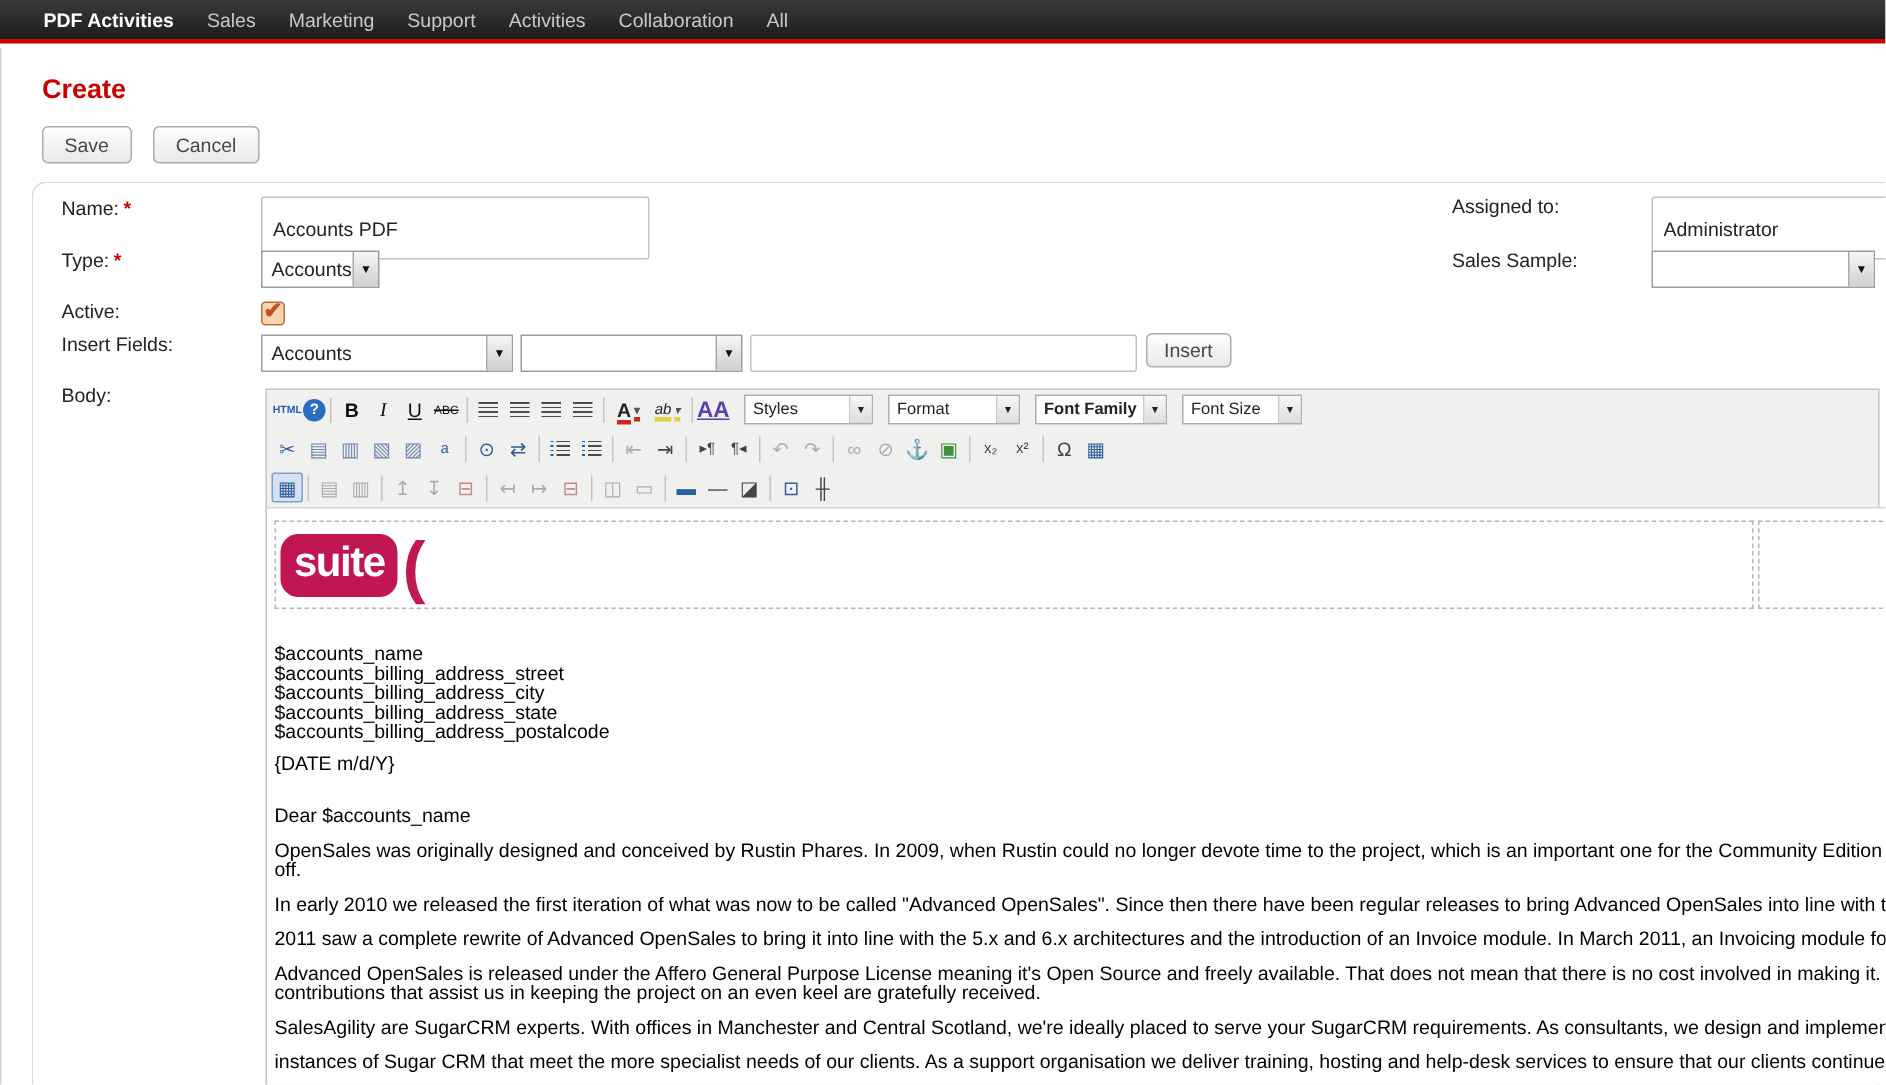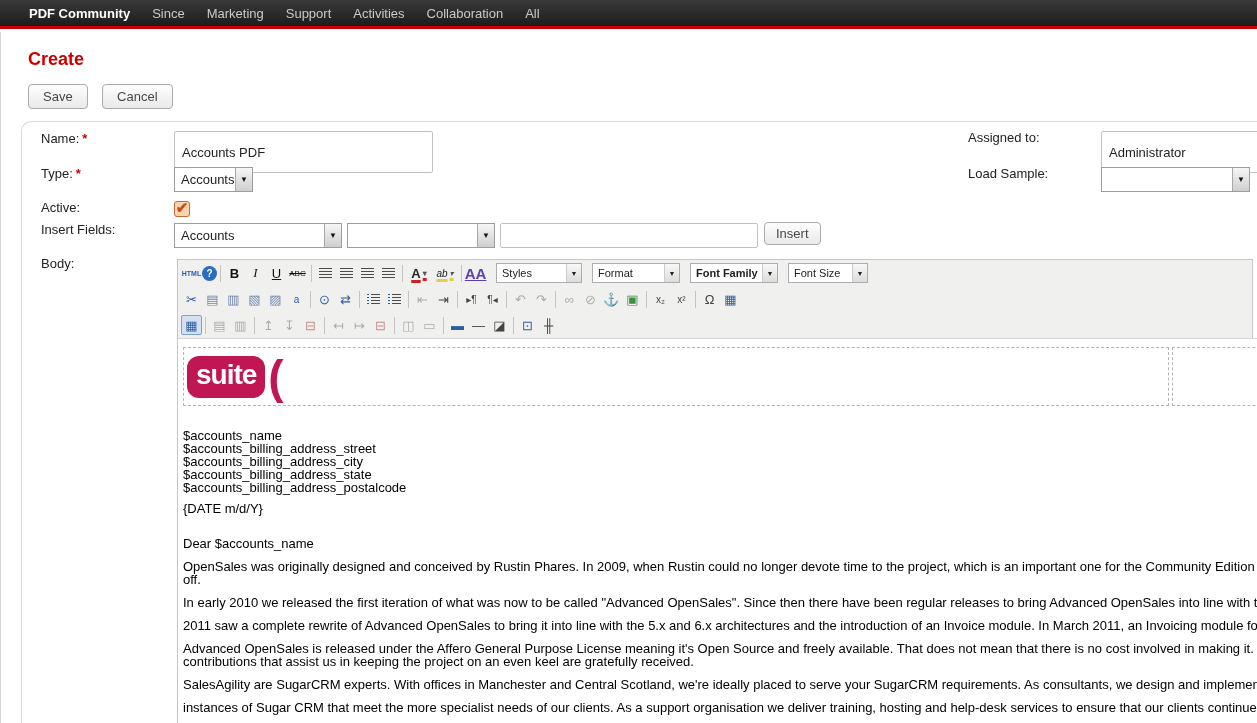--- a/index.html
+++ b/index.html
@@ -94,23 +94,23 @@
   .bodyline { font-size:13px; line-height:13px; color:#000; white-space:pre; }
   .g8  { margin-top:8px; }
   .g10 { margin-top:10px; }
   .g22 { margin-top:22px; }
 </style>
 </head>
 <body>
 
 <div class="nav">
 
-    <span class="nav-item navactive">PDF Community</span>
-
-    <span class="nav-item">Since</span>
+    <span class="nav-item navactive">PDF Activities</span>
+
+    <span class="nav-item">Sales</span>
 
     <span class="nav-item">Marketing</span>
 
     <span class="nav-item">Support</span>
 
     <span class="nav-item">Activities</span>
 
     <span class="nav-item">Collaboration</span>
 
     <span class="nav-item">All</span>
@@ -129,21 +129,21 @@
 
   <span class="flabel" style="left:946px;top:8px">Assigned to:</span>
   <input class="tinput" style="left: 1079px; top: 9px; width: 190px;" value="Administrator">
 
   <span class="flabel" style="left:19px;top:44px"><span>Type:</span><span class="req">*</span></span>
   <span class="combo" style="left:152px;top:45px;width:79px">
     <span class="combo-val">Accounts</span>
     <span class="combo-btn">▼</span>
   </span>
 
-  <span class="flabel" style="left:946px;top:44px">Load Sample:</span>
+  <span class="flabel" style="left:946px;top:44px">Sales Sample:</span>
   <span class="combo" style="left:1079px;top:45px;width:149px">
     <span class="combo-val"></span>
     <span class="combo-btn">▼</span>
   </span>
 
   <span class="flabel" style="left:19px;top:78px">Active:</span>
   <span class="checkbox" style="left:152px;top:79px"><span>✔</span></span>
 
   <span class="flabel" style="left:19px;top:100px">Insert Fields:</span>
   <span class="combo" style="left:152px;top:101px;width:168px">

